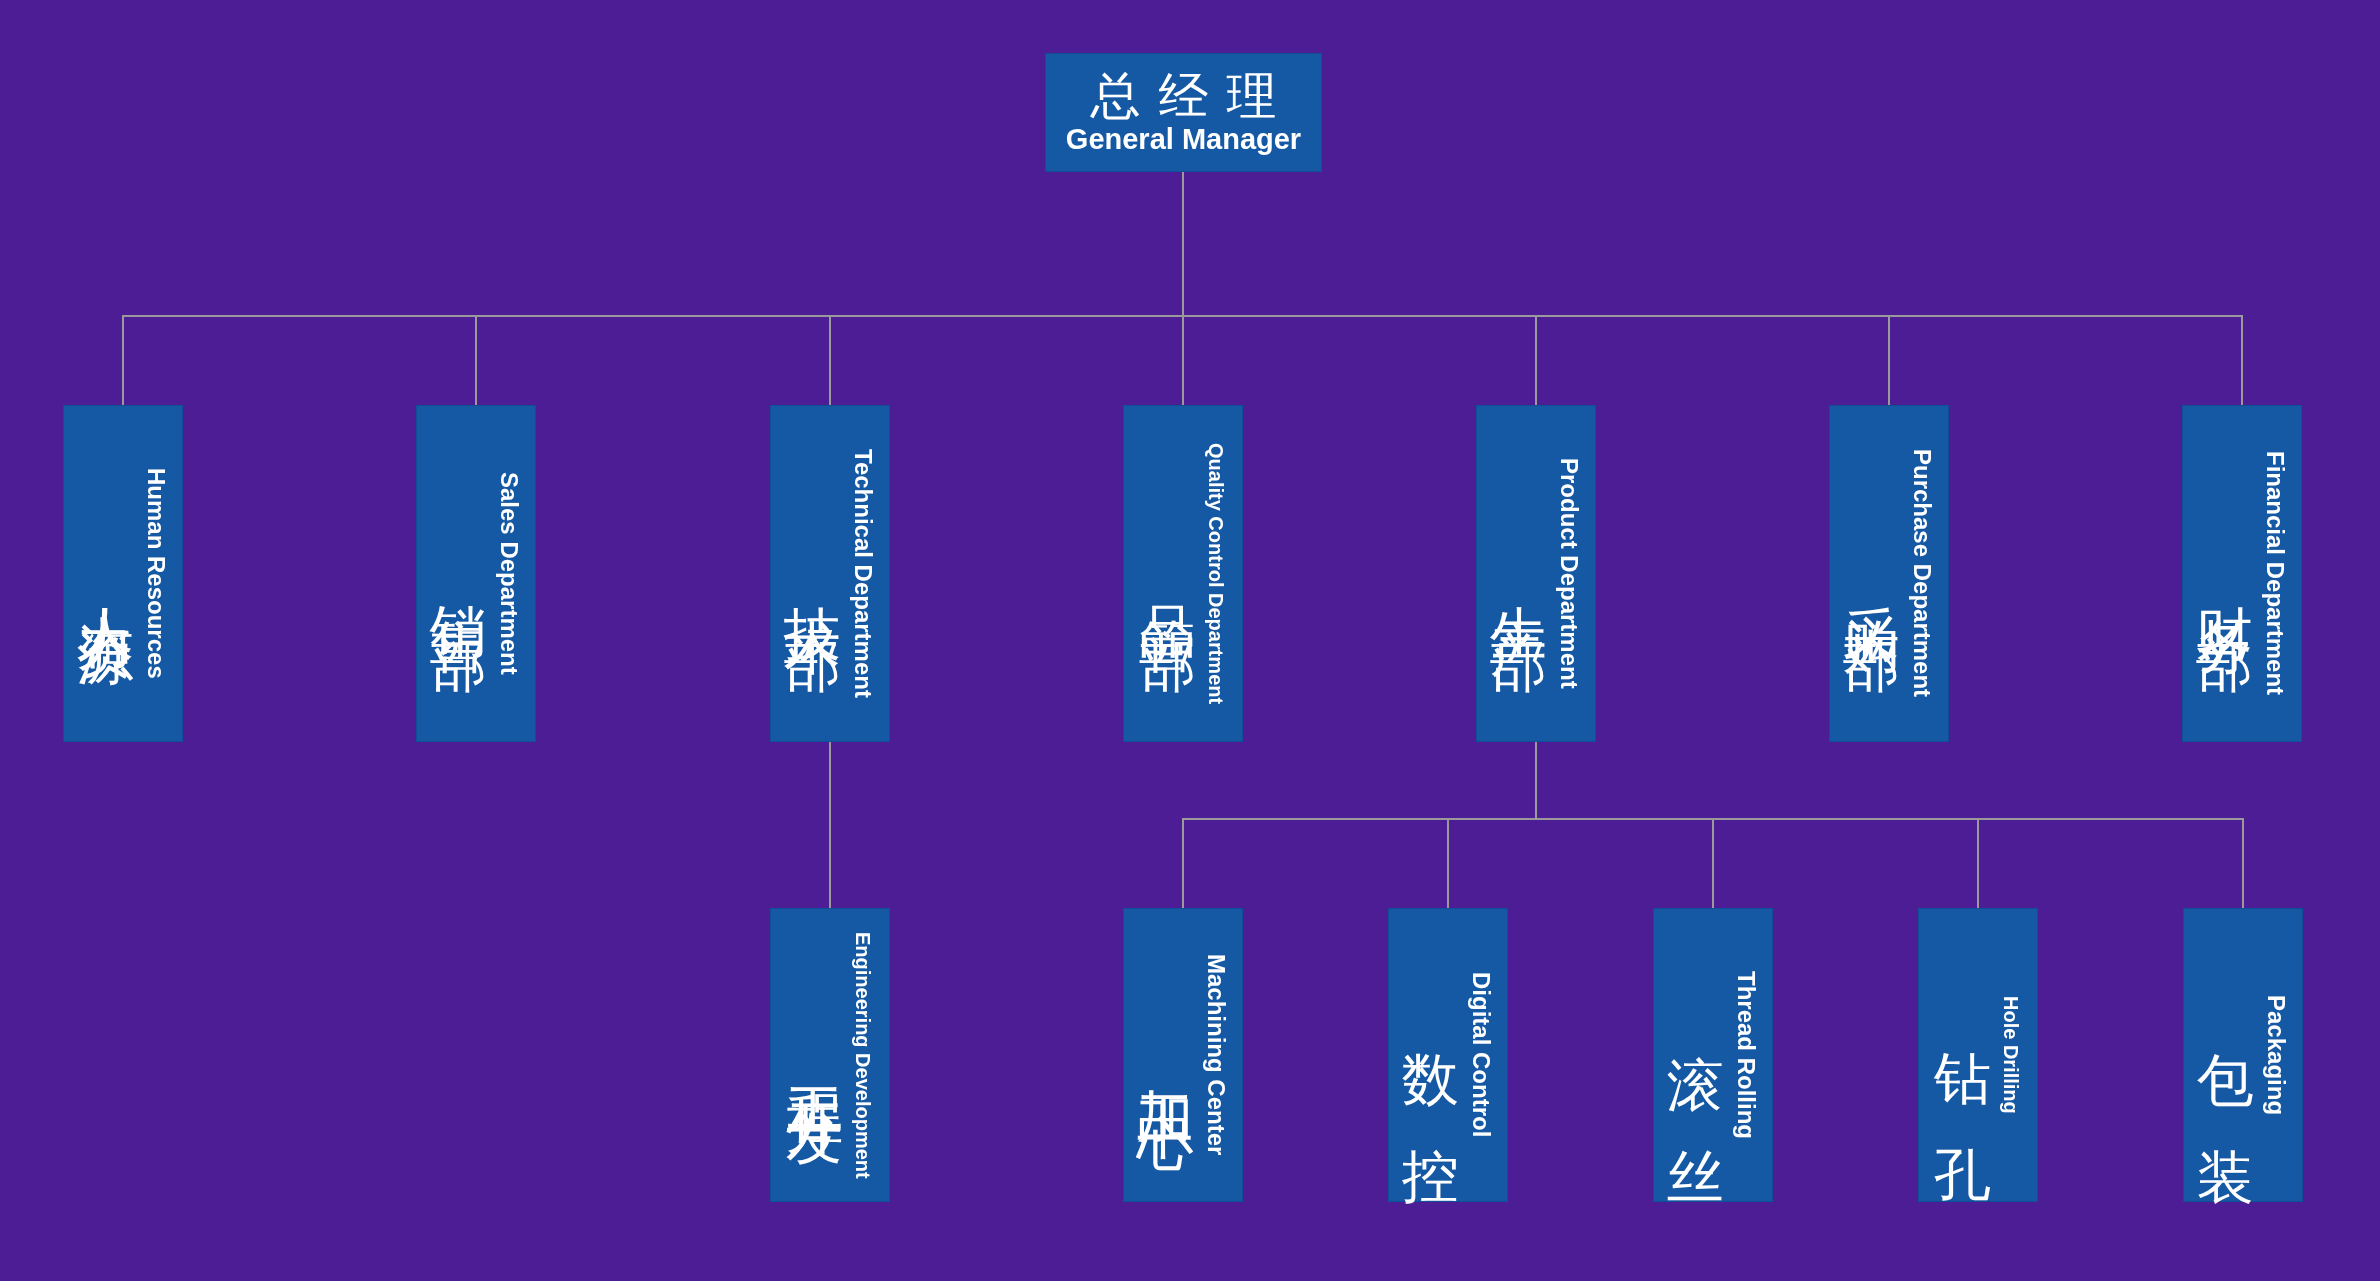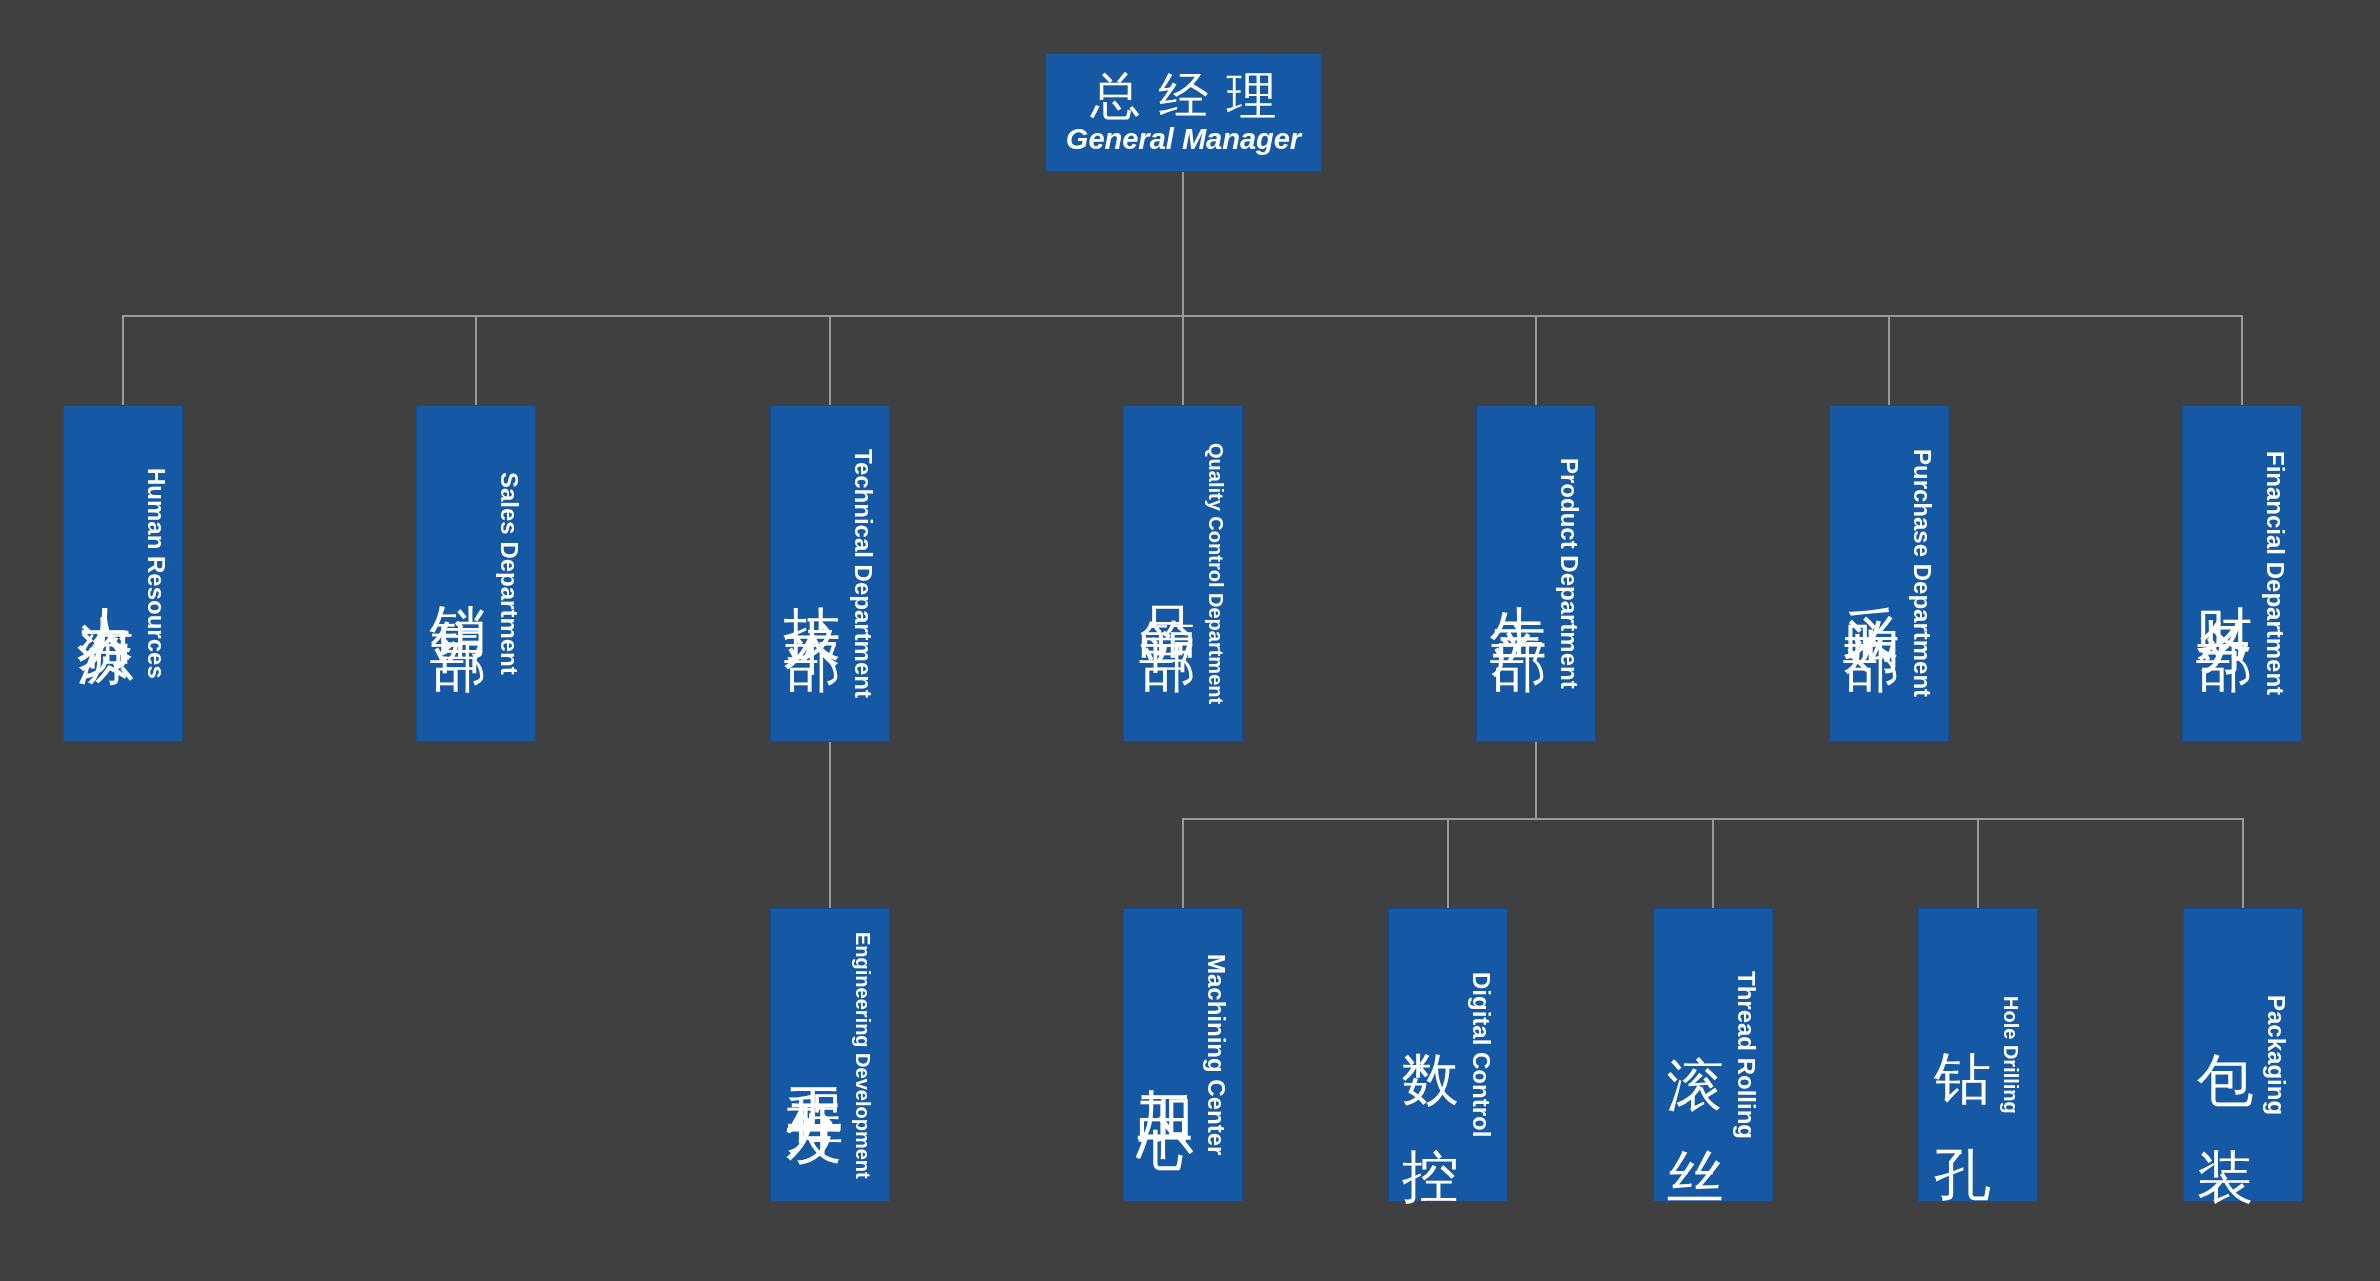--- a/index.html
+++ b/index.html
@@ -5,21 +5,21 @@
   html, body {
     margin: 0;
     padding: 0;
     background: #ffffff;
     font-family: "Liberation Sans", sans-serif;
   }
   .canvas {
     position: relative;
     width: 2380px;
     height: 1281px;
-    background: #404040;
+    background: #4c1d95;
     overflow: hidden;
   }
 
   
   .line { position: absolute; background: #9a9a9a; }
   .v { width: 2px; }
   .h { height: 2px; }
 
   .ln-root   { left: 1182px; top: 172px; height: 144px; }
   .ln-l1     { left: 122px;  top: 315px; width: 2121px; }
@@ -60,21 +60,20 @@
     line-height: 1;
     letter-spacing: 18px;
     padding-left: 18px; 
     white-space: nowrap;
   }
   .en-h {
     font-size: 29px;
     font-weight: bold;
     line-height: 1;
     white-space: nowrap;
-    font-style: italic;
   }
 
   .lvl2 { width: 120px; height: 337px; top: 405px; column-gap: 8px; }
   .p1 { left: 63px; }
   .p2 { left: 416px; }
   .p3 { left: 770px; }
   .p4 { left: 1123px; }
   .p5 { left: 1476px; }
   .p6 { left: 1829px; }
   .p7 { left: 2182px; }

